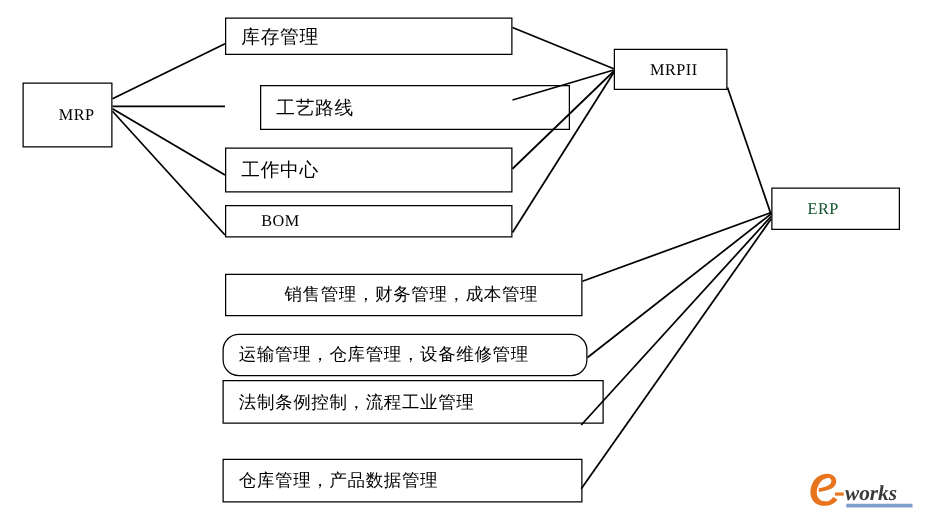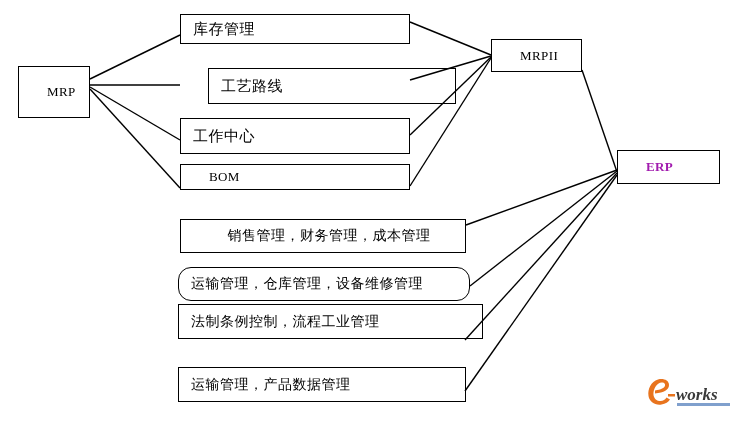--- a/index.html
+++ b/index.html
@@ -98,27 +98,27 @@
       <div class="node cjk small" style="left: 180px; top: 219px; width: 286px; height: 34px; border-color: rgb(0, 0, 0); justify-content: center;">
         <span class="node-label" style="color: rgb(0, 0, 0);">销售管理，财务管理，成本管理</span>
       </div>
       <div class="node cjk small" style="left: 178px; top: 267px; width: 292px; height: 34px; border-color: rgb(0, 0, 0); border-radius: 13px;">
         <span class="node-label" style="color: rgb(0, 0, 0);">运输管理，仓库管理，设备维修管理</span>
       </div>
       <div class="node cjk small" style="left: 178px; top: 304px; width: 305px; height: 35px; border-color: rgb(0, 0, 0);">
         <span class="node-label" style="color: rgb(0, 0, 0);">法制条例控制，流程工业管理</span>
       </div>
       <div class="node cjk small" style="left: 178px; top: 367px; width: 288px; height: 35px; border-color: rgb(0, 0, 0);">
-        <span class="node-label" style="color: rgb(0, 0, 0);">运输管理，产品数据管理</span>
+        <span class="node-label" style="color: rgb(0, 0, 0);">仓库管理，产品数据管理</span>
       </div>
       <div class="node latin" style="left: 491px; top: 39px; width: 91px; height: 33px; border-color: rgb(0, 0, 0);">
         <span class="node-label" style="color: rgb(0, 0, 0);">MRPII</span>
       </div>
       <div class="node latin" style="left: 617px; top: 150px; width: 103px; height: 34px; border-color: rgb(0, 0, 0);">
-        <span class="node-label" style="color: #a21caf; font-weight: bold;">ERP</span>
+        <span class="node-label" style="color: #14532d;">ERP</span>
       </div>
     </div>
 
   <svg class="logo" style="left:646px; top:377px; width:88px; height:34px;" viewBox="0 0 176 68" xmlns="http://www.w3.org/2000/svg">
     <g>
       <path d="M46 16 C46 6, 34 2, 24 5 C10 9, 3 24, 5 38 C7 50, 18 57, 31 55
                C39 54, 45 50, 48 45 L41 41 C38 46, 33 49, 27 48 C18 47, 14 39, 15 31
                C16 21, 23 12, 31 11 C36 10, 39 13, 38 17 C37 22, 30 25, 18 27
                L18 33 C36 31, 46 26, 46 16 Z" fill="#e8741e"></path>
       <rect x="44" y="34" width="14" height="5" fill="#e8741e"></rect>

